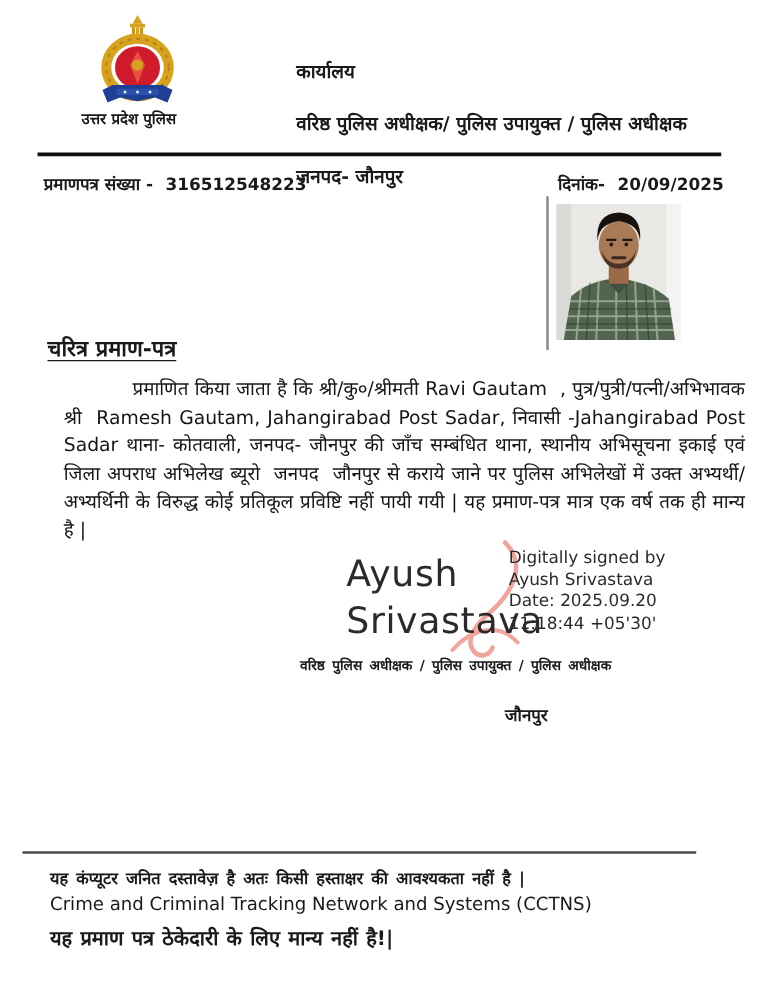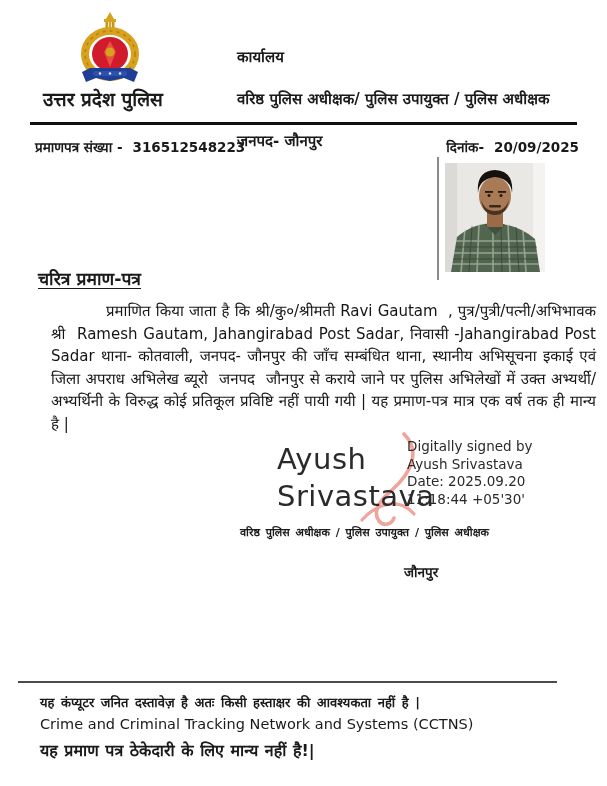--- a/index.html
+++ b/index.html
@@ -10,21 +10,21 @@
     width: 607px;
     height: 786px;
     margin: 0 auto;
     background: #ffffff;
     overflow: hidden;
   }
   
   .logo-wrap { position: absolute; left: 60px; top: 12px; width: 100px; height: 78px; }
   .logo-caption {
     position: absolute; left: 28px; top: 86px; width: 150px;
-    font-size: 19px; font-weight: bold; text-align: center; white-space: nowrap;
+    font-size: 12px; font-weight: bold; text-align: center; white-space: nowrap;
   }
   .office-block { position: absolute; left: 237px; top: 28px; width: 360px; }
   .office-line { font-size: 15px; font-weight: bold; line-height: 26px; white-space: nowrap; margin-top: 16px; }
   .top-rule { position: absolute; left: 30px; top: 122px; width: 547px; height: 3px; background: #101010; }
   
   .meta-row {
     position: absolute; left: 35px; top: 138px; width: 544px;
     display: flex; justify-content: space-between;
     font-size: 13.5px; font-weight: bold;
   }

